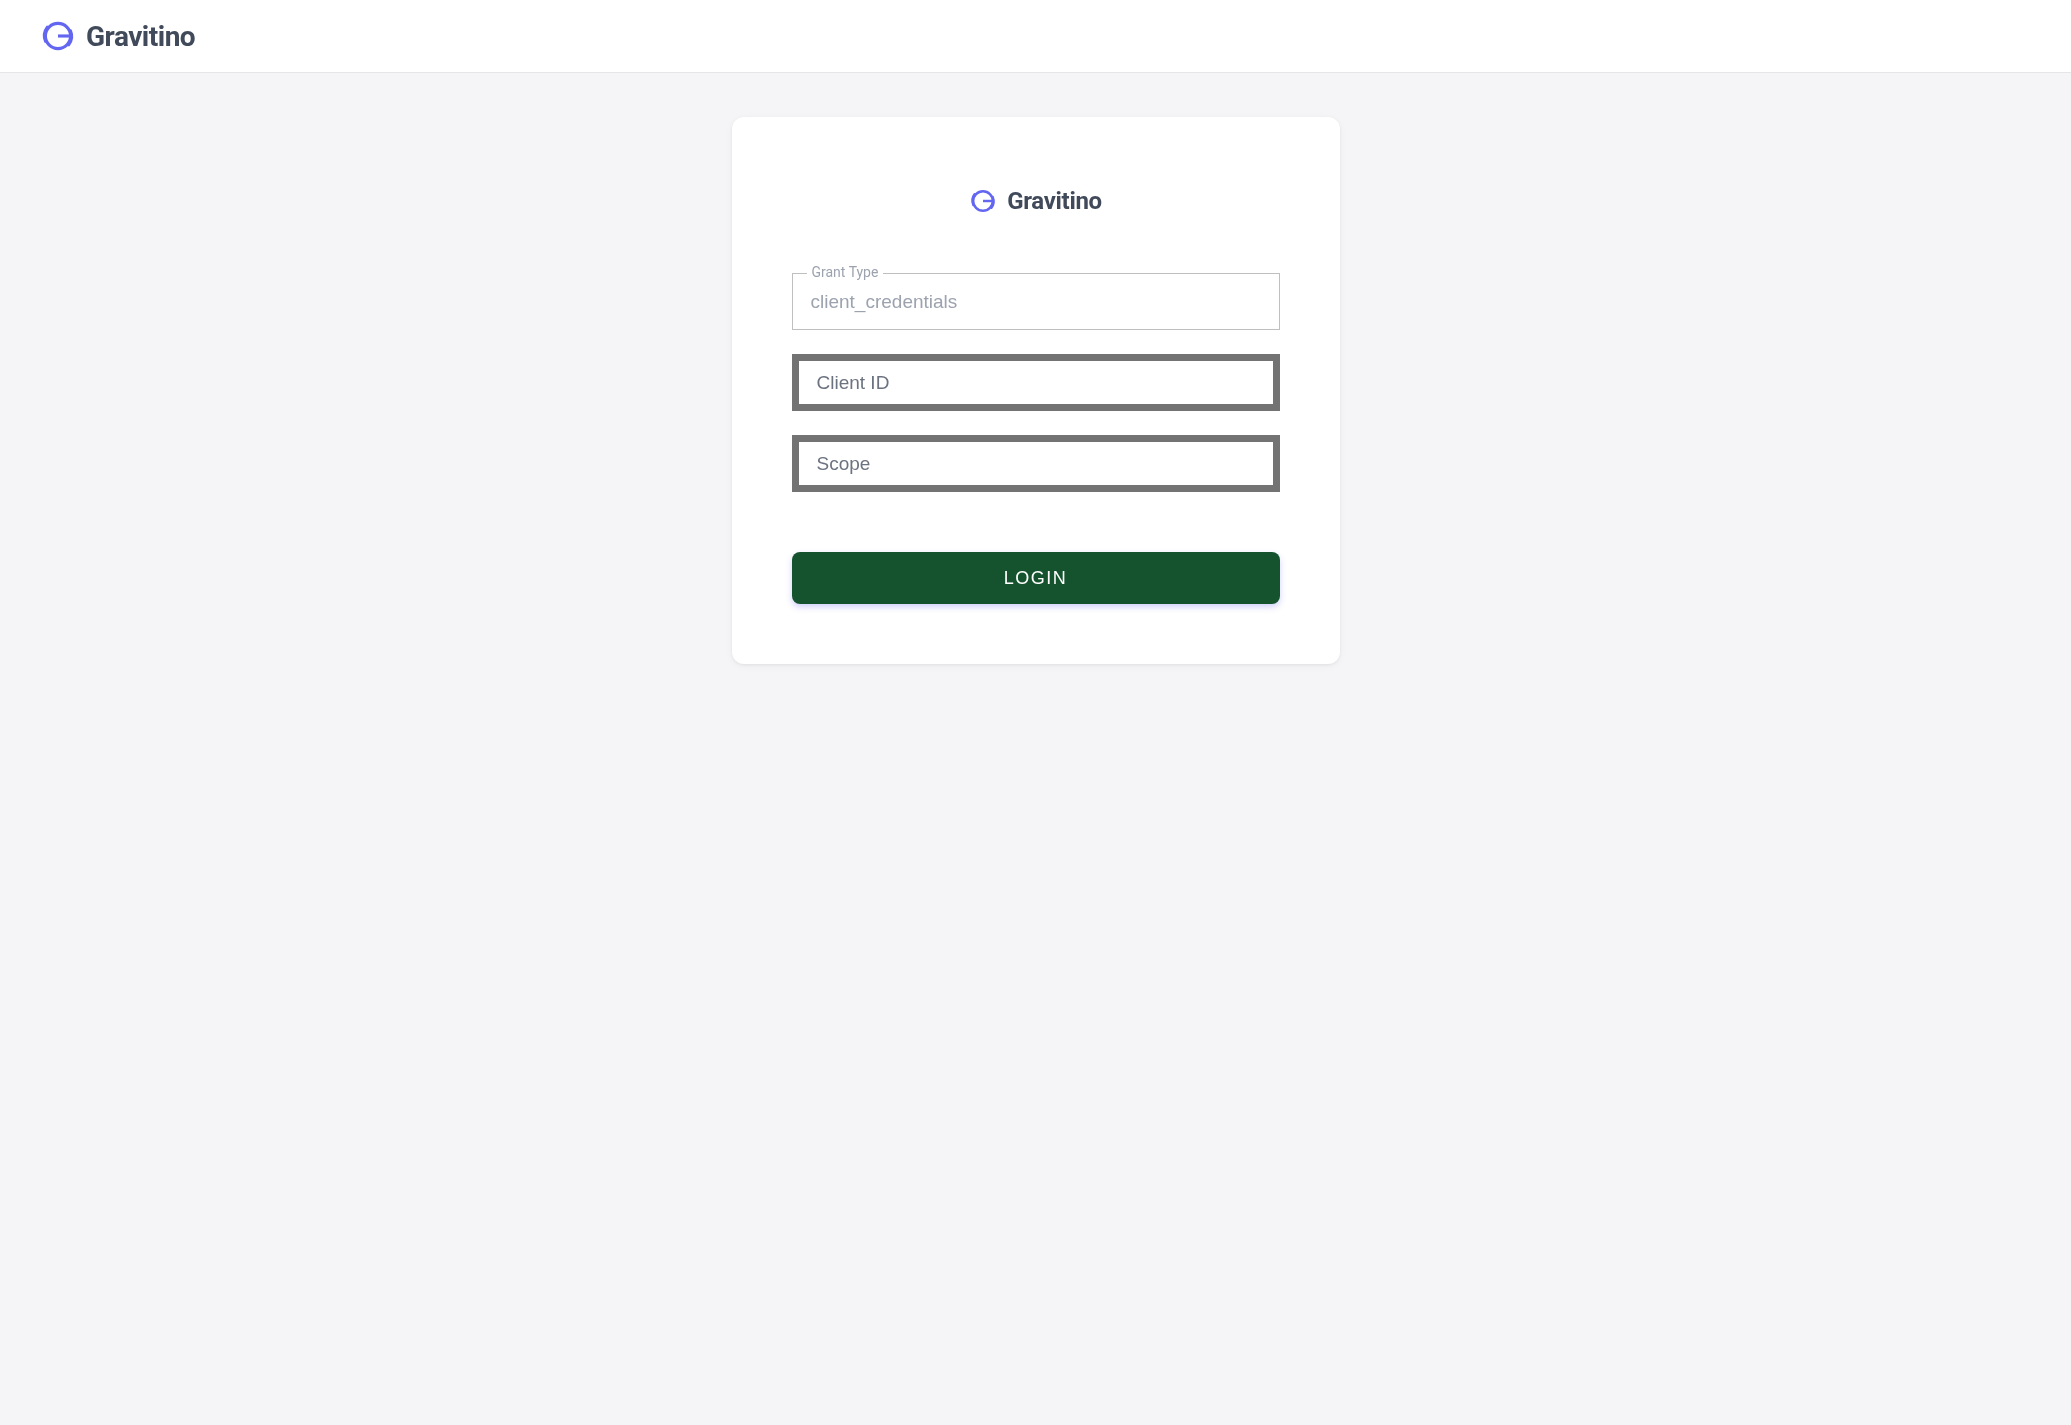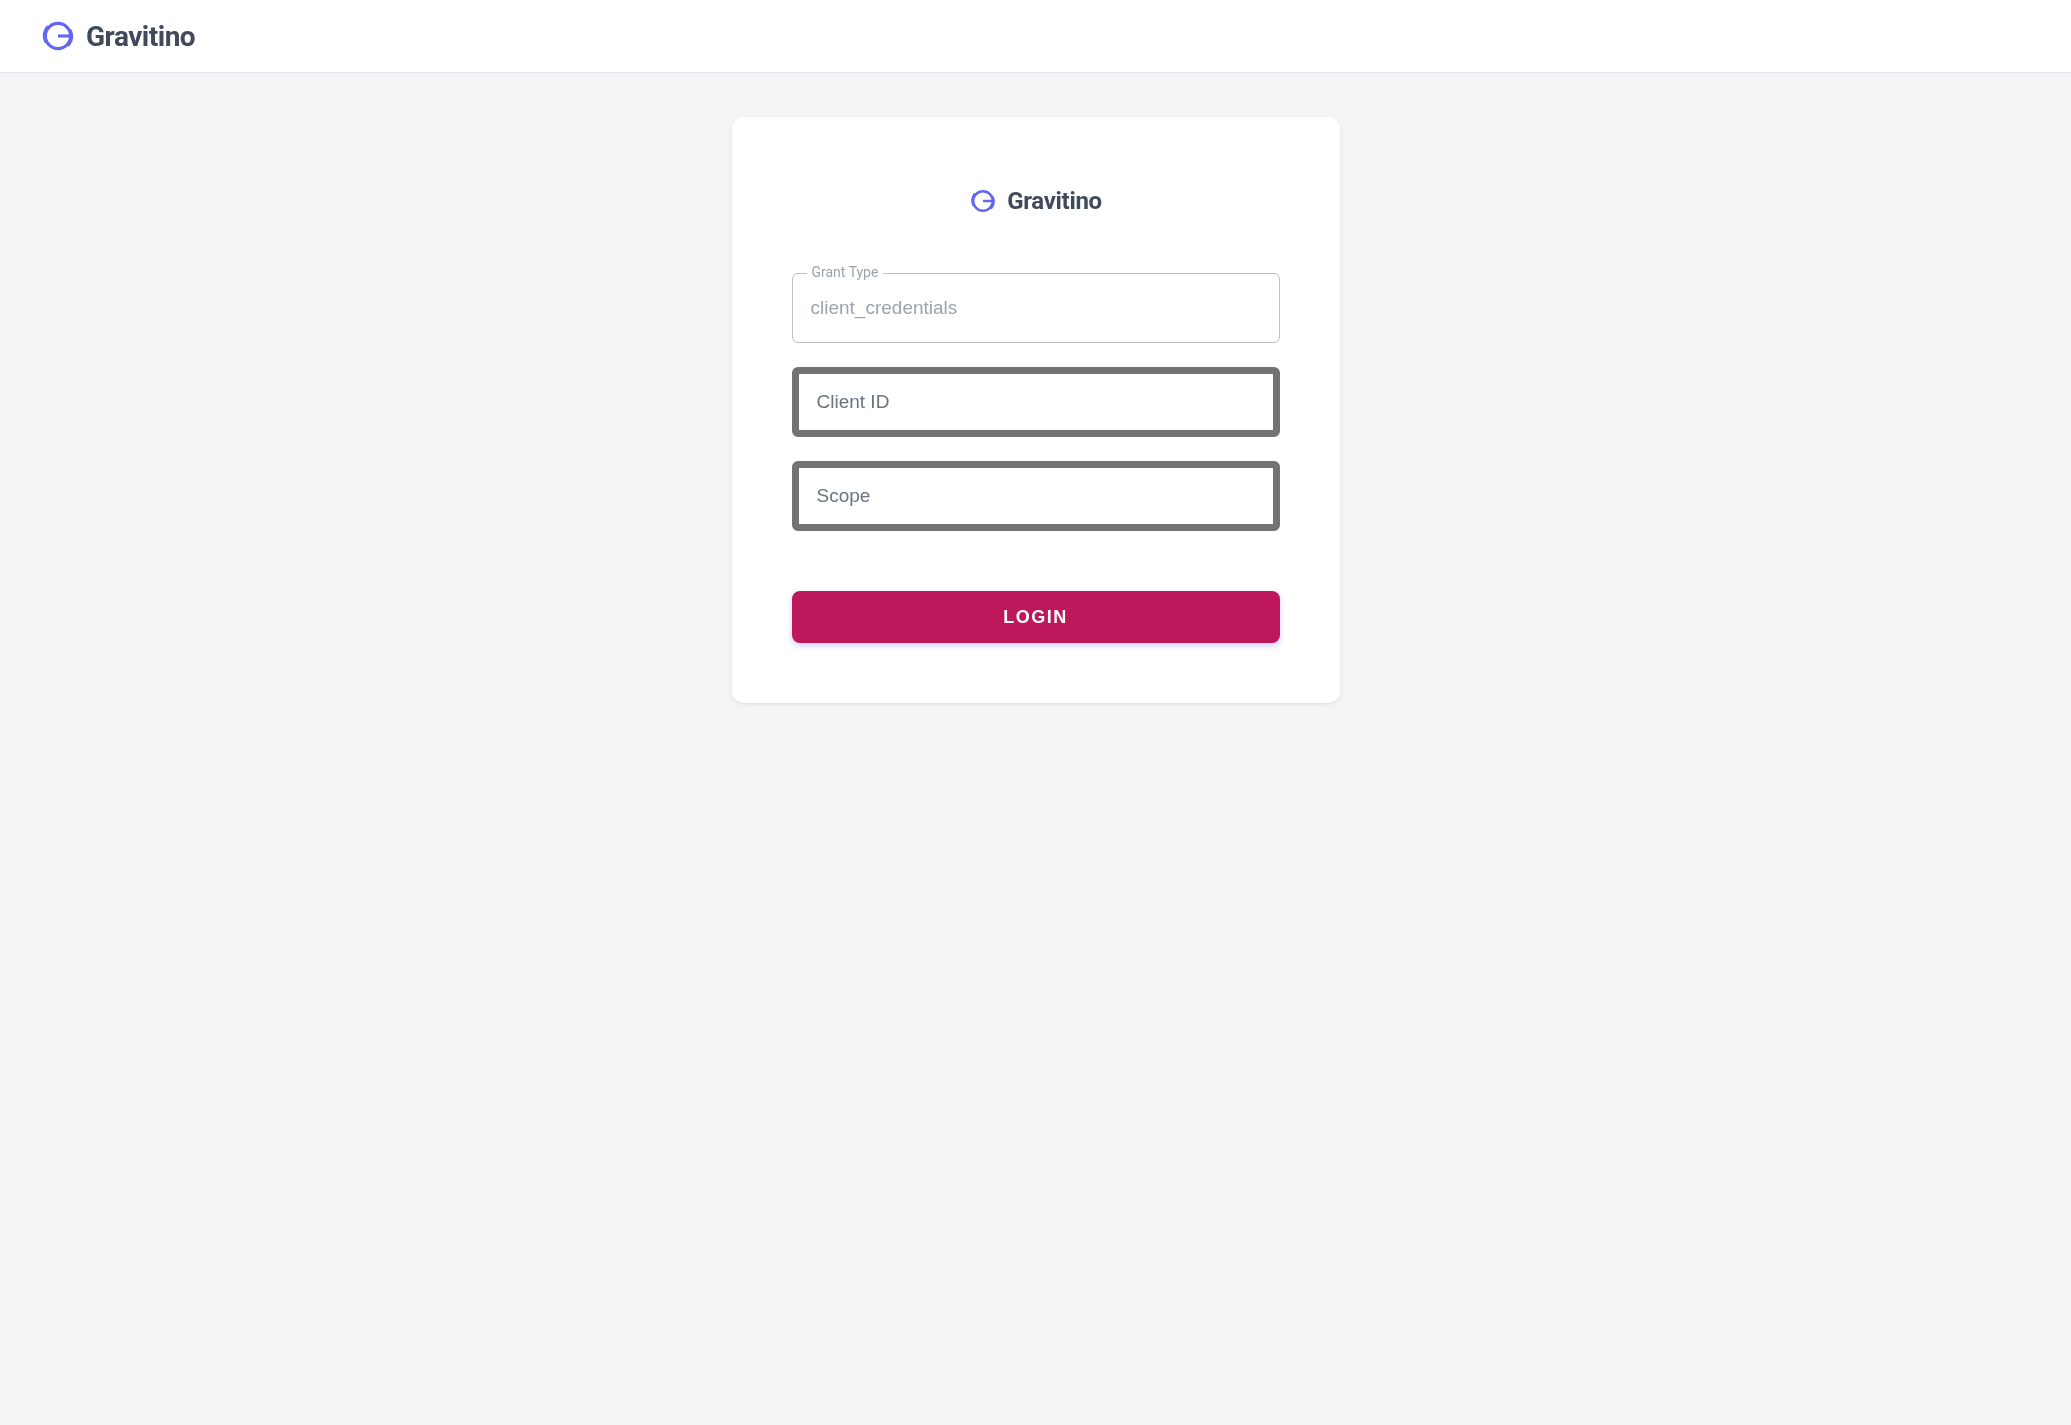--- a/index.html
+++ b/index.html
@@ -77,22 +77,22 @@
       letter-spacing: -0.3px;
     }
 
     .form-group {
       margin-bottom: 24px;
     }
 
     .outlined-field {
       position: relative;
       border: 1px solid #bfbfbf;
-      border-radius: 6px;
-      height: 70px;
+      border-radius: 0;
+      height: 57px;
       display: flex;
       align-items: center;
     }
 
     .field-notched {
       border: 1px solid #bfbfbf;
       position: relative;
     }
 
     .field-notched .notch-label {
@@ -125,26 +125,26 @@
       color: #9ca3af;
     }
 
     .field-plain .field-input::placeholder {
       color: #6b7280;
     }
 
     .login-button {
       width: 100%;
       height: 52px;
-      background: #be185d;
+      background: #14532d;
       color: #ffffff;
       border: none;
       border-radius: 8px;
       font-size: 18px;
-      font-weight: 700;
+      font-weight: 400;
       letter-spacing: 1.5px;
       cursor: pointer;
       margin-top: 36px;
       box-shadow: 0 3px 6px rgba(99, 102, 241, 0.3);
     }
   </style>
 </head>
 <body>
 
 <header class="header">

